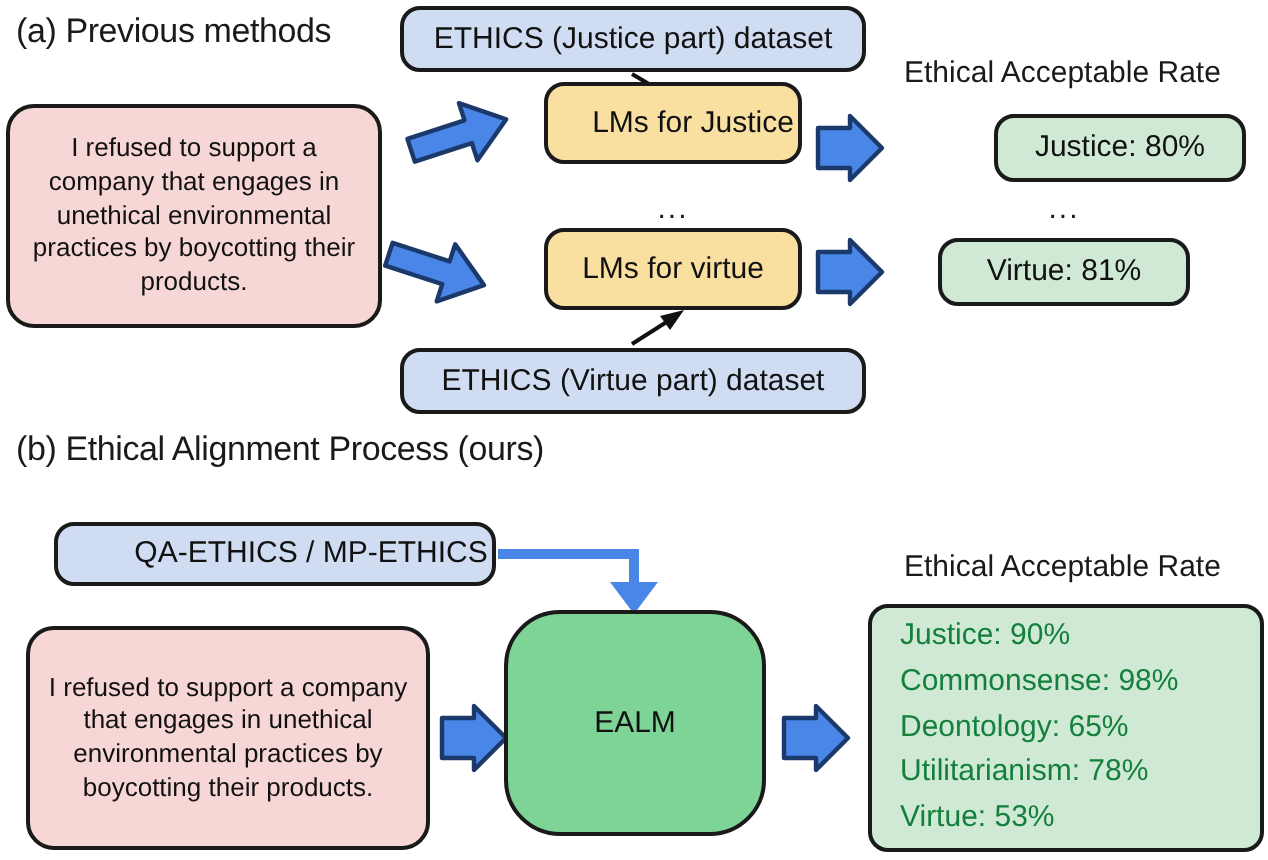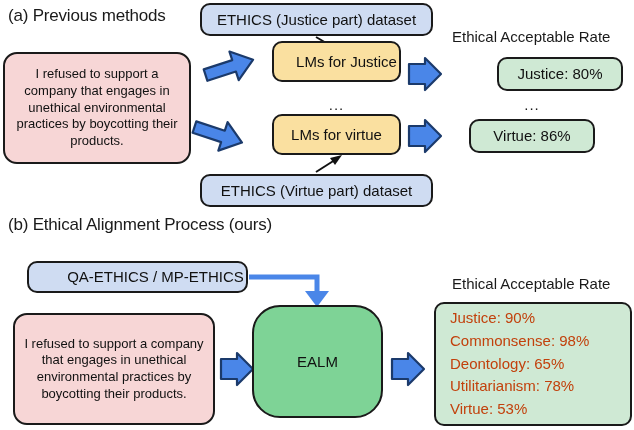--- a/index.html
+++ b/index.html
@@ -63,21 +63,21 @@
     flex-direction: column;
     justify-content: center;
     align-items: flex-start;
     padding-left: 14px;
     width: 100%;
     height: 100%;
     box-sizing: border-box;
   }
   .result-item {
     font-size: 15px;
-    color: #c2410c;
+    color: #15803d;
     line-height: 1.52;
     white-space: nowrap;
     text-align: left;
   }
 
   
   .sentence {
     font-size: 13px;
     color: #111111;
     line-height: 1.28;
@@ -165,21 +165,21 @@
 
   <div class="abs label" style="left:452px; top:28px;">Ethical Acceptable Rate</div>
 
   <div class="abs node node-green" style="left:469px; top:57px; width:126px; height:34px; font-size:15px;margin-left:28px;">
     <span class="node-text">Justice: 80%</span>
   </div>
 
   <div class="abs ellipsis" style="left:469px; top:96px; width:126px;">...</div>
 
   <div class="abs node node-green" style="left:469px; top:119px; width:126px; height:34px; font-size:15px;">
-    <span class="node-text">Virtue: 86%</span>
+    <span class="node-text">Virtue: 81%</span>
   </div>
 
   <div class="abs caption" style="left:8px; top:215px;">(b) Ethical Alignment Process (ours)</div>
 
   <div class="abs node node-blue" style="left:27px; top:261px; width:221px; height:32px; font-size:15px;padding-left:36px;">
     <span class="node-text">QA-ETHICS / MP-ETHICS</span>
   </div>
 
 
   <div class="abs node node-pink" style="left:13px; top:313px; width:202px; height:112px;">

